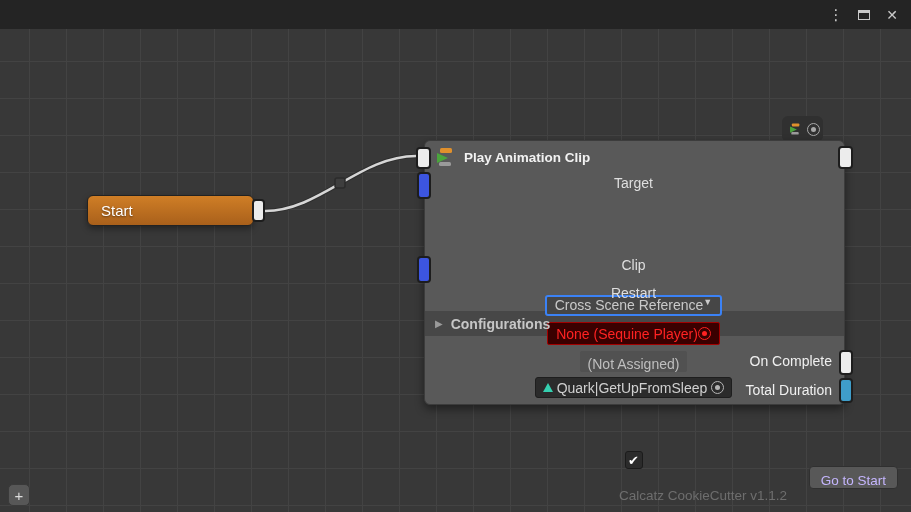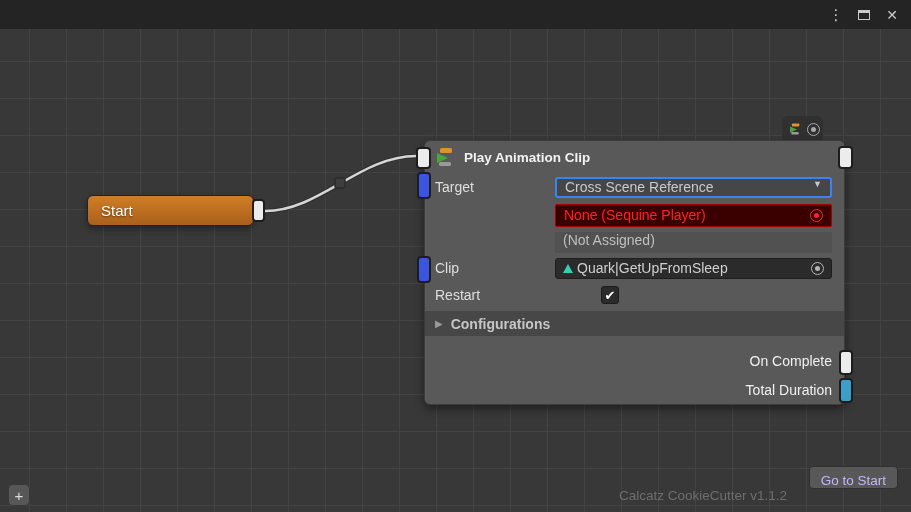--- a/index.html
+++ b/index.html
@@ -33,31 +33,31 @@
   .port.white{ background:#ececec; }
   .port.blue{ background:#3c55e0; }
   .port.cyan{ background:#3f9dc9; }
 
   
   .node{ position:absolute; left:424px; top:111px; width:421px; height:265px;
     background:#595959; border:1px solid #3c3c3c; border-radius:6px;
     box-shadow:0 4px 10px rgba(0,0,0,.45); color:#dcdcdc; font-size:14px; }
   .node-header{ height:32px; display:flex; align-items:center; gap:9px; padding:0 10px;
     font-weight:bold; color:#f2f2f2; font-size:13.5px; }
-  .row{ display:flex; align-items:center; padding:0 12px 0 10px; }
+  .row{ display:flex; align-items:center; padding:0 12px 0 10px;flex-direction:column; }
   .row .label{ flex:0 0 120px; color:#dfdfdf; }
   .row .value{ flex:1; display:flex; align-items:center; }
 
   .dropdown{ flex:1; height:21px; background:#464646; border:2px solid #3b82f6; border-radius:3px;
     display:flex; align-items:flex-start; padding:0 8px; color:#c9c9c9; }
   .dropdown .arrow{ margin-left:auto; font-size:9px; color:#c9c9c9; }
 
   .ref-missing{ flex:1; height:23px; background:#3a0000; border:1px solid #a40000; border-radius:2px;
     display:flex; align-items:center; padding:0 8px; color:#ff2222; }
-  .ref-status{ flex:1; height:21px; background:#515151; display:flex; align-items:flex-start;
+  .ref-status{ flex:1; height:21px; background:#515151; display:flex; align-items:flex-end;
     padding:0 8px; color:#bfbfbf; border-radius:2px; }
 
   .obj-field{ flex:1; height:21px; background:#2b2b2b; border:1px solid #1e1e1e; border-radius:3px;
     display:flex; align-items:center; gap:4px; padding:0 7px; color:#d0d0d0;text-align:right; }
   .tri{ width:0; height:0; border-left:5px solid transparent; border-right:5px solid transparent;
     border-bottom:9px solid #35d0b0; }
 
   .picker{ margin-left:auto; width:13px; height:13px; border:1.5px solid currentColor; border-radius:50%; position:relative; }
   .picker::after{ content:""; position:absolute; left:3px; top:3px; right:3px; bottom:3px;
     background:currentColor; border-radius:50%; }

